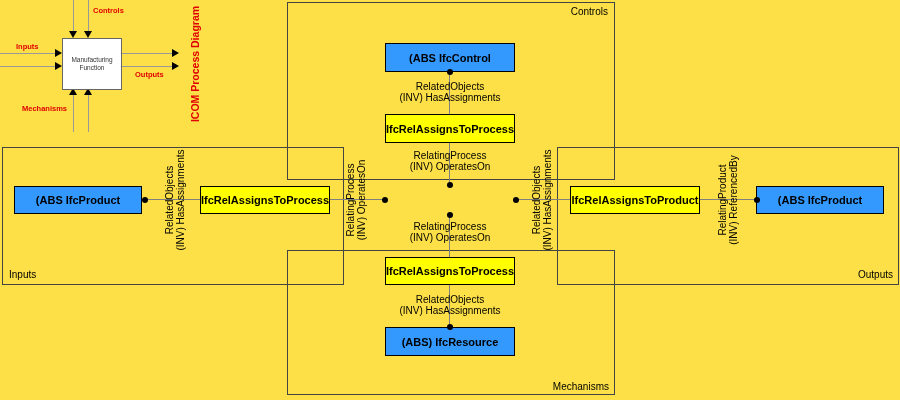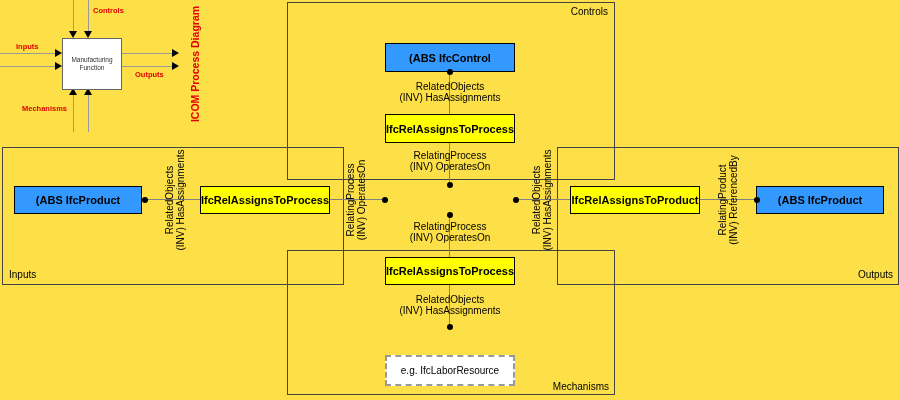--- a/index.html
+++ b/index.html
@@ -140,19 +140,19 @@
     <div>(INV) HasAssignments</div>
   </div>
   <div class="vlabel" style="left:728px;top:200px">
     <div>RelatingProduct</div>
     <div>(INV) ReferencedBy</div>
   </div>
 
   <div class="node blue" style="left:385px;top:43px;width:130px;height:29px">(ABS IfcControl</div>
   <div class="node yellow" style="left:385px;top:114px;width:130px;height:29px">IfcRelAssignsToProcess</div>
   <div class="node yellow" style="left:385px;top:257px;width:130px;height:28px">IfcRelAssignsToProcess</div>
-  <div class="node dashed" style="left:385px;top:355px;width:130px;height:31px">e.g. IfcLaborResource</div>
+  <div class="node blue" style="left:385px;top:327px;width:130px;height:29px">(ABS) IfcResource</div>
   <div class="node blue" style="left:14px;top:186px;width:128px;height:28px">(ABS IfcProduct</div>
   <div class="node yellow" style="left:200px;top:186px;width:130px;height:28px">IfcRelAssignsToProcess</div>
   <div class="node yellow" style="left:570px;top:186px;width:130px;height:28px">IfcRelAssignsToProduct</div>
   <div class="node blue" style="left:756px;top:186px;width:128px;height:28px">(ABS IfcProduct</div>
 
 </div>
 
 </body></html>

